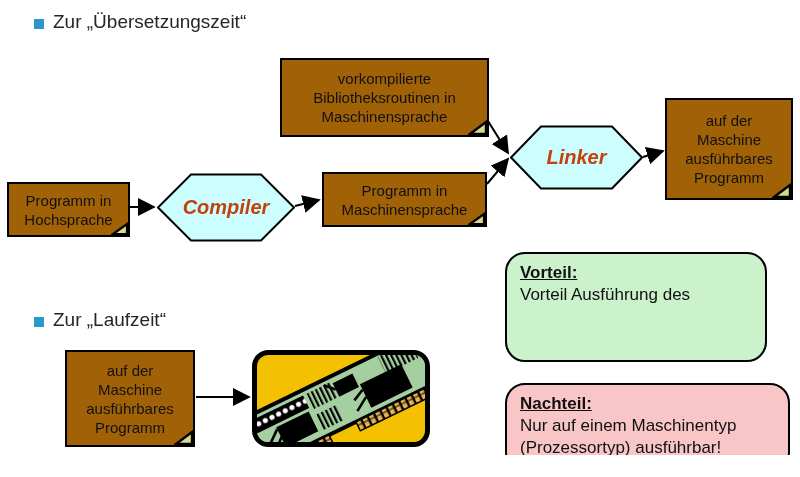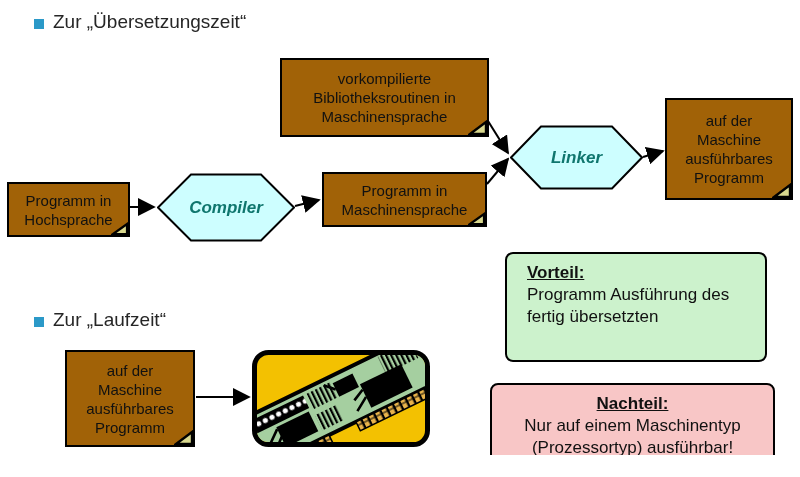--- a/index.html
+++ b/index.html
@@ -17,26 +17,26 @@
     display:flex;flex-direction:column;justify-content:center;align-items:center;
     font-size:15px;line-height:19px;text-align:center;color:#111;box-sizing:border-box;
   }
   .note .ln{display:block;}
   .fold{position:absolute;right:-1px;bottom:-1px;}
   
   .hex{position:absolute;}
   .hex svg{position:absolute;left:0;top:0;}
   .hexlabel{
     position:absolute;inset:0;display:flex;align-items:center;justify-content:center;
-    font-size:17px;font-weight:bold;font-style:italic;color:#0f766e;
+    font-size:20px;font-weight:bold;font-style:italic;color:#c2410c;
   }
   
   .callout{
-    position:absolute;border:2px solid #000;border-radius:8px;box-sizing:border-box;
-    padding:8px 20px;font-size:17px;line-height:22px;color:#111;
+    position:absolute;border:2px solid #000;border-radius:20px;box-sizing:border-box;
+    padding:8px 13px;font-size:17px;line-height:22px;color:#111;
   }
   .callout .title{font-weight:bold;text-decoration:underline;display:block;}
   .callout .ln{display:block;}
   #arrows{position:absolute;left:0;top:0;pointer-events:none;}
 </style>
 </head>
 <body>
 
 <div id="slide">
 
@@ -139,25 +139,24 @@
           <rect x="112" y="44" width="46" height="26" fill="#000"></rect>
           <path d="M18,48 l-16,13 M22,54 l-16,14 M26,60 l-16,15" stroke="#000" stroke-width="2.6" fill="none"></path>
           <path d="M88,38 l-9,-9 M112,50 l-12,6 M112,58 l-14,9" stroke="#000" stroke-width="2.6" fill="none"></path>
         </g>
       </g>
     </svg>
   </div>
 
   <div class="callout" style="left:505px;top:252px;width:262px;height:110px;background:#ccf2cc;">
     <span class="title">Vorteil:</span>
-    <span class="ln">Programm Ausführung des</span>
-    <span class="ln">fertig übersetzten</span>
+    <span class="ln">Vorteil Ausführung des</span>
   </div>
 
-  <div class="callout" style="left:490px;top:383px;width:285px;height:89px;background:#f8c6c6;text-align:center;">
+  <div class="callout" style="left:505px;top:383px;width:285px;height:89px;background:#f8c6c6;">
     <span class="title">Nachteil:</span>
     <span class="ln">Nur auf einem Maschinentyp</span>
     <span class="ln">(Prozessortyp) ausführbar!</span>
   </div>
 
   <svg id="arrows" width="800" height="477">
     <defs>
       <marker id="ah" viewBox="0 0 10 10" refX="9" refY="5" markerWidth="9" markerHeight="9" orient="auto-start-reverse">
         <path d="M0,0 L10,5 L0,10 z" fill="#000"></path>
       </marker>

